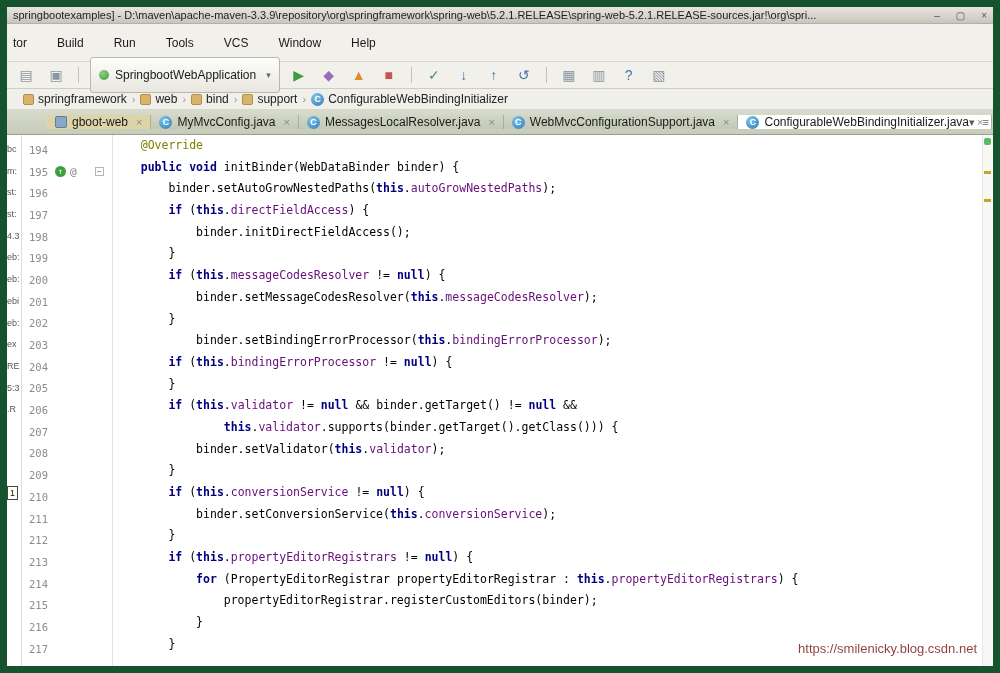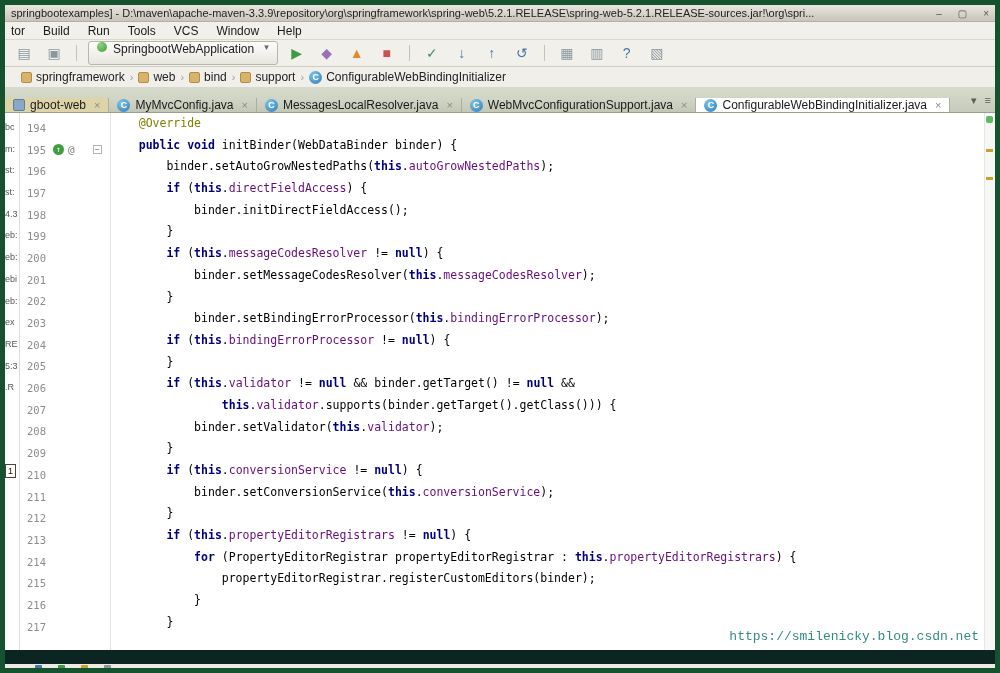--- a/index.html
+++ b/index.html
@@ -1,46 +1,46 @@
 <!DOCTYPE html>
 <html><head>
 <meta charset="utf-8">
 <style>
   * { box-sizing: border-box; margin: 0; padding: 0; }
   body { margin: 0; font-family: "Liberation Sans", sans-serif; }
-  .window { position: relative; width: 1000px; height: 673px; background: #fff; overflow: hidden; border: 5px solid #14532d; }
+  .window { position: relative; width: 1000px; height: 673px; background: #fff; overflow: hidden; border: 7px solid #14532d; }
 
   
   .titlebar { height: 17px; background: linear-gradient(#e9e6df, #c9c5bc); display: flex; align-items: center; padding: 0 6px; font-size: 11px; color: #222; border-bottom: 1px solid #b4b0a6; }
   .titlebar .title { flex: 1; white-space: nowrap; overflow: hidden; }
   .win-controls { display: flex; gap: 16px; color: #555; font-size: 10px; }
   .win-controls span { cursor: default; }
 
   
-  .menubar { height: 18px; background: #f2f0ea; border-bottom: 1px solid #dad7ce; display: flex; align-items: center; gap: 18px; padding: 0 6px; font-size: 12px; color: #1a1a1a; }
+  .menubar { height: 38px; background: #f2f0ea; border-bottom: 1px solid #dad7ce; display: flex; align-items: center; gap: 30px; padding: 0 6px; font-size: 12px; color: #1a1a1a; }
   .menu-item { cursor: default; }
 
   
   .toolbar { height: 27px; background: #f2f0ea; border-bottom: 1px solid #cfccc3; display: flex; align-items: center; gap: 8px; padding: 0 8px; }
   .tb-icon { width: 22px; text-align: center; font-size: 14px; line-height: 20px; cursor: default; }
   .tb-sep { width: 1px; height: 16px; background: #c5c2b8; margin: 0 3px; }
-  .combo { display: flex; gap: 6px; height: 24px; padding: 0 8px; background: linear-gradient(#fdfdfb, #e8e6df); border: 1px solid #b9b6ac; border-radius: 3px; font-size: 12px; color: #1a1a1a; }
+  .combo { display: flex; align-items: center; gap: 6px; height: 36px; padding: 0 8px; background: linear-gradient(#fdfdfb, #e8e6df); border: 1px solid #b9b6ac; border-radius: 3px; font-size: 12px; color: #1a1a1a; }
   .combo .leaf { width: 10px; height: 10px; border-radius: 50%; background: radial-gradient(circle at 35% 30%, #8fd07f, #3f9c3f); }
   .combo .arrow { color: #666; font-size: 9px; margin-left: 4px; }
 
   
   .breadcrumbs { height: 21px; background: #f0efe9; border-bottom: 1px solid #dad7ce; display: flex; align-items: center; gap: 5px; padding: 0 16px; font-size: 12px; color: #222; }
   .crumb { display: flex; align-items: center; gap: 4px; cursor: default; }
   .crumb-sep { color: #9a9a9a; font-size: 11px; }
   .pkg-icon { width: 11px; height: 11px; background: #d9b36a; border: 1px solid #b08f4a; border-radius: 2px; }
   .class-icon { width: 13px; height: 13px; border-radius: 50%; background: radial-gradient(circle at 35% 30%, #7cc4e8, #2e7cb8); color: #fff; font-size: 9px; font-weight: bold; display: flex; align-items: center; justify-content: center; }
   .module-icon { width: 12px; height: 12px; background: #8aa7c7; border: 1px solid #5d7ea3; border-radius: 2px; }
 
   
-  .tabbar { height: 25px; background: linear-gradient(#d7dbcc, #c6cbba); border-bottom: 1px solid #9aa08e; display: flex; align-items: flex-end; position: relative; }
+  .tabbar { height: 25px; background: linear-gradient(#d7dbcc, #c6cbba); border-bottom: 1px solid #9aa08e; display: flex; align-items: center; position: relative; padding-left: 40px; }
   .tab { display: flex; align-items: center; gap: 5px; padding: 0 8px; font-size: 12px; color: #1a1a1a; border-right: 1px solid #aab09c; background: linear-gradient(#d2d6c6, #c3c8b6); cursor: default; white-space: nowrap; }
   .tab.active { background: #fff; }
   .tab .close { color: #8a8a8a; font-size: 11px; margin-left: 3px; }
   .tabbar-right { position: absolute; right: 4px; top: 0; height: 24px; display: flex; align-items: center; gap: 8px; color: #5a5f52; font-size: 11px; }
 
   
   .editor { position: relative; height: 537px; background: #fff; overflow: hidden; }
   .sliver { position: absolute; left: 0; top: 4px; bottom: 0; width: 14px; font-size: 9px; color: #555; overflow: hidden; }
   .sliver-item { height: 21.7px; line-height: 21.7px; white-space: nowrap; }
   .splitter { position: absolute; left: 14px; top: 0; bottom: 0; width: 1px; background: #dedede; }
@@ -53,21 +53,21 @@
   .fold-icon { margin-left: auto; margin-right: 8px; width: 9px; height: 9px; border: 1px solid #b5b5b5; background: #fff; color: #777; font-size: 8px; line-height: 7px; text-align: center; }
   .code { position: absolute; left: 106px; top: 0; right: 11px; font-family: "DejaVu Sans Mono", monospace; }
   .code-line { height: 21.7px; line-height: 21.7px; font-size: 11.5px; white-space: pre; color: #000; }
   .tk-k { color: #000080; font-weight: bold; }
   .tk-f { color: #660e7a; font-weight: normal; }
   .tk-a { color: #808000; }
   .scrollbar { position: absolute; right: 0; top: 0; bottom: 0; width: 11px; background: #f7f7f6; border-left: 1px solid #e6e6e4; }
   .inspect-ok { position: absolute; right: 2px; top: 3px; width: 7px; height: 7px; border-radius: 2px; }
   .scroll-mark { position: absolute; right: 2px; width: 7px; height: 3px; }
   .badge1 { position: absolute; left: 0; top: 351px; width: 11px; height: 14px; background: #fffef5; border: 1px solid #444; font-size: 9px; line-height: 12px; text-align: center; color: #111; }
-  .watermark { position: absolute; right: 16px; bottom: 6px; font-size: 13px; color: #0f766e; opacity: .85; font-family: Liberation Mono, monospace; }
+  .watermark { position: absolute; right: 16px; bottom: 16px; font-size: 13px; color: #7f1d1d; opacity: .85; }
 
   
   .console-strip { height: 14px; background: #0c2523; }
   .statusbar { height: 9px; background: #edeae3; display: flex; align-items: center; gap: 16px; padding-left: 30px; }
   .status-dot { width: 7px; height: 7px; border-radius: 1px; }
 </style>
 </head>
 <body>
 
 <div class="window">

